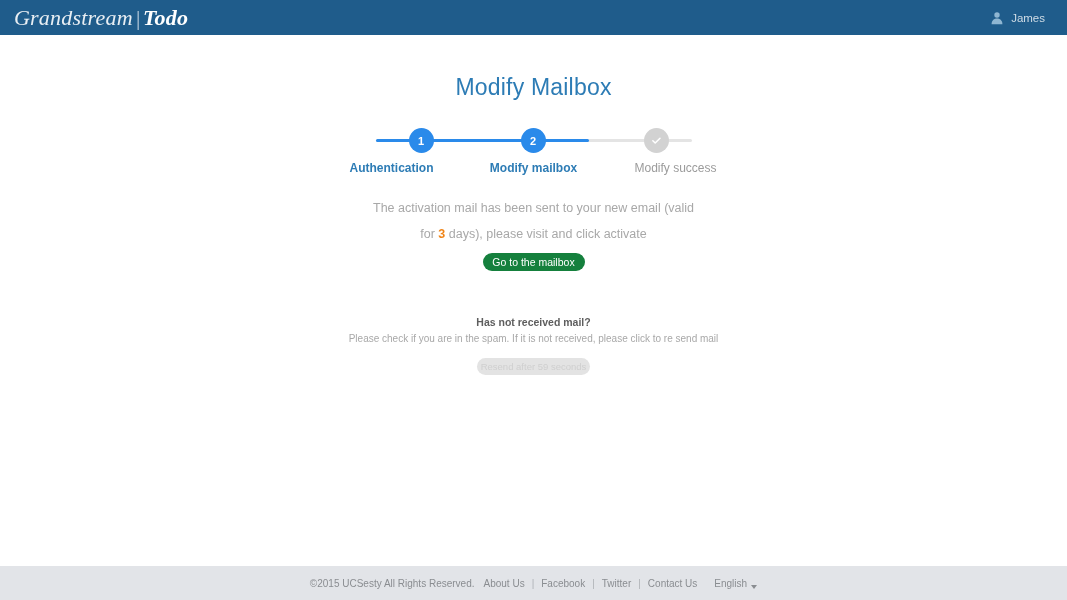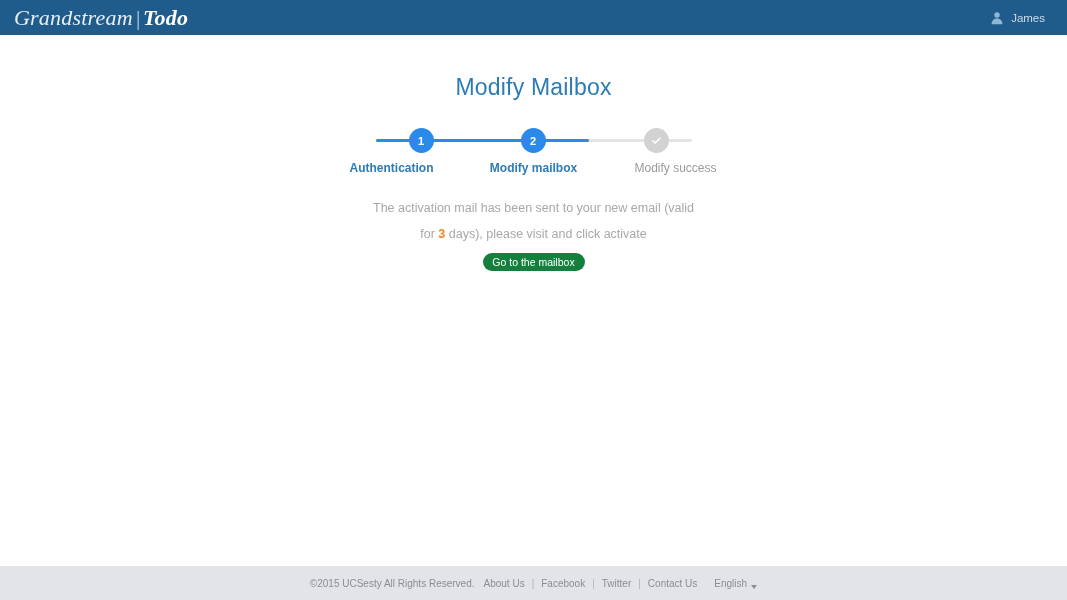--- a/index.html
+++ b/index.html
@@ -272,20 +272,25 @@
       <div class="step-label">Authentication</div>
       <div class="step-label">Modify mailbox</div>
       <div class="step-label muted">Modify success</div>
     </div>
   </div>
 
   <p class="message"><span>The activation mail has been sent to your new email (valid for </span><span class="highlight">3</span><span> days), please visit and click activate</span></p>
 
   <button class="btn-primary">Go to the mailbox</button>
 
+  <div class="resend-block">
+    <div class="resend-title">Has not received mail?</div>
+    <div class="resend-sub">Please check if you are in the spam. If it is not received, please click to re send mail</div>
+    <button class="btn-disabled" disabled="">Resend after 59 seconds</button>
+  </div>
 
 </div>
 
 <div class="footer">
   <div class="footer-inner">
     <span class="copyright">©2015 UCSesty All Rights Reserved.</span>
     <a class="footer-link" href="#">About Us</a>
     <span class="footer-sep">|</span>
     <a class="footer-link" href="#">Facebook</a>
     <span class="footer-sep">|</span>

